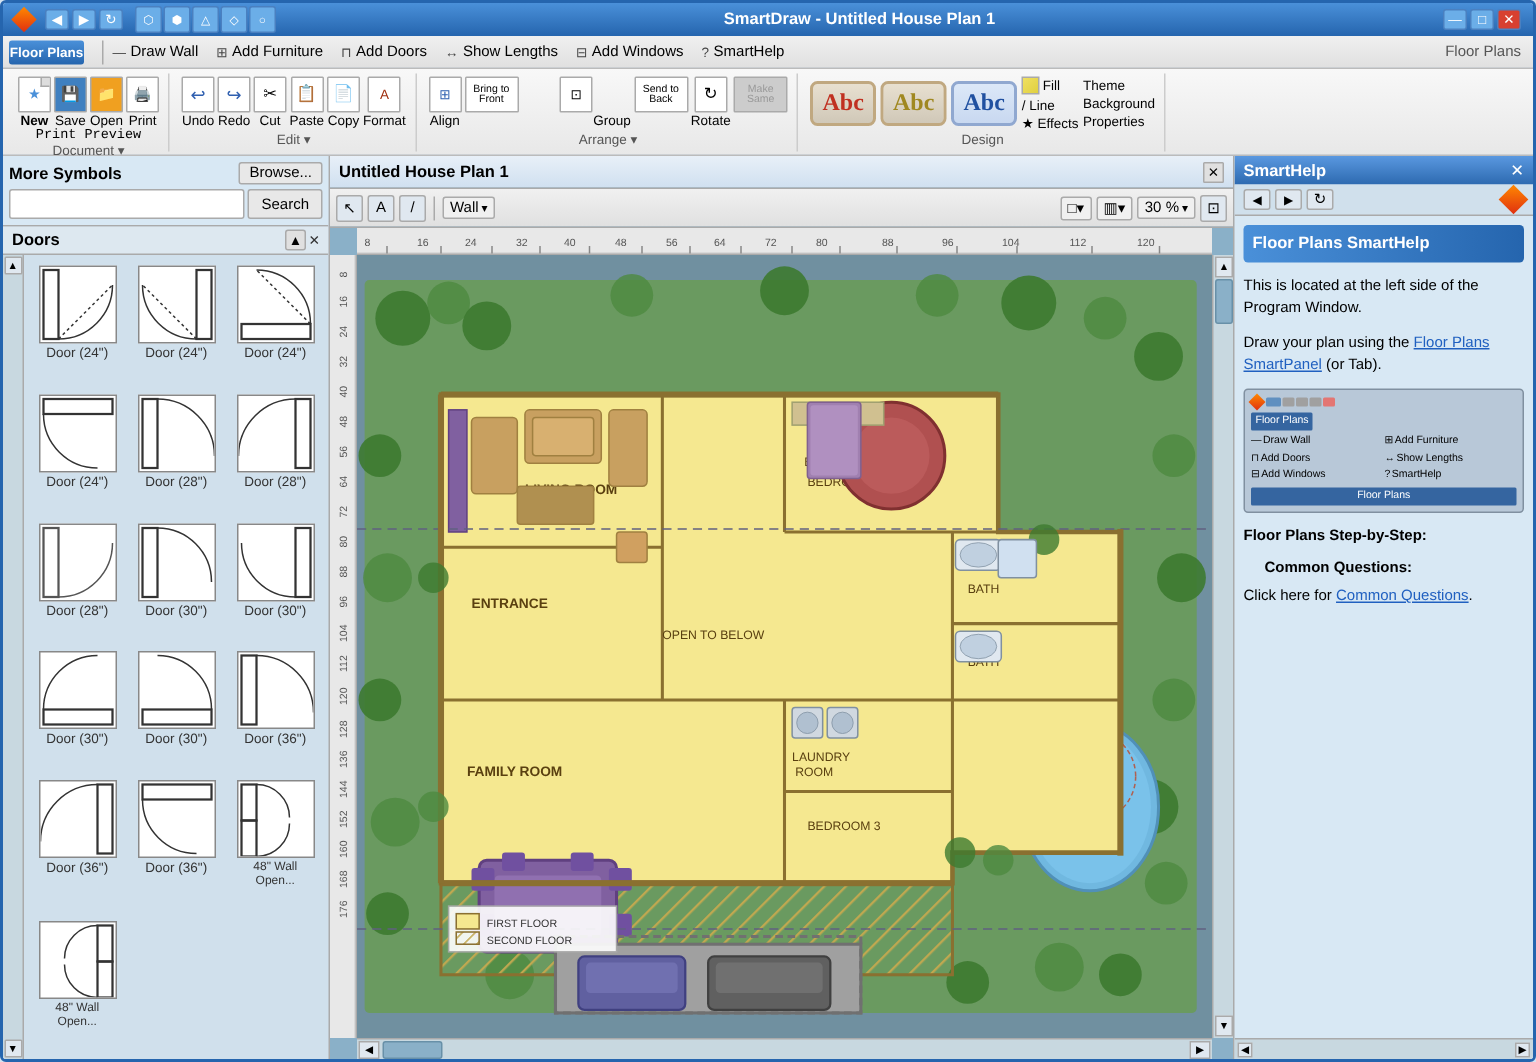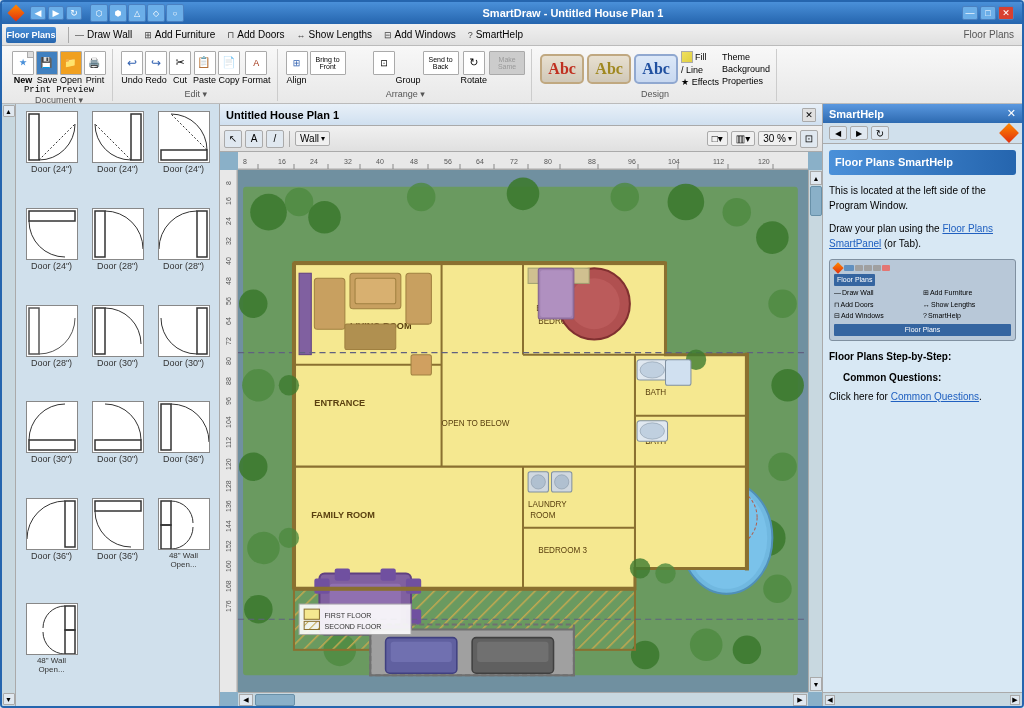--- a/index.html
+++ b/index.html
@@ -255,22 +255,39 @@
       <div style="width:100%;text-align:center;cursor:pointer;">
         <span style="font-size:9px;color:#555;">Design</span>
       </div>
     </div>
   </div>
 
   <div style="display:flex;flex:1;overflow:hidden;">
 
     <div style="width:218px;background:#d0e0ec;border-right:1px solid #aaa;display:flex;flex-direction:column;overflow:hidden;">
 
+      <div style="padding:4px;border-bottom:1px solid #aaa;background:#d8e8f4;">
+        <div style="display:flex;justify-content:space-between;align-items:center;margin-bottom:3px;">
+          <span style="font-size:11px;font-weight:bold;">More Symbols</span>
+          <button style="font-size:10px;padding:1px 6px;background:#e8e8e8;border:1px solid #aaa;border-radius:2px;cursor:pointer;">Browse...</button>
+        </div>
+        <div style="display:flex;gap:2px;">
+          <input type="text" id="search-input" style="flex: 1 1 0%; height: 20px; border: 1px solid rgb(170, 170, 170); border-radius: 2px; padding: 1px 4px; font-size: 10px;">
+          <button style="height:20px;padding:0 8px;background:#e8e8e8;border:1px solid #aaa;border-radius:2px;cursor:pointer;font-size:10px;">Search</button>
+        </div>
+      </div>
 
       <div style="flex:1;display:flex;flex-direction:column;overflow:hidden;">
+        <div style="display:flex;justify-content:space-between;align-items:center;background:#dde8f0;padding:2px 6px;font-size:11px;font-weight:bold;border-bottom:1px solid #aaa;">
+          <span>Doors</span>
+          <div style="display:flex;gap:2px;">
+            <button style="width:14px;height:14px;background:#e0e0e0;border:1px solid #aaa;border-radius:2px;font-size:9px;cursor:pointer;line-height:1;">▲</button>
+            <button style="font-size:12px;background:none;border:none;cursor:pointer;color:#333;">×</button>
+          </div>
+        </div>
 
         <div style="display:flex;flex:1;overflow:hidden;">
           <div style="width:14px;background:#c8d8e0;border-right:1px solid #aaa;display:flex;flex-direction:column;align-items:center;">
             <div style="width:12px;height:12px;background:#e0e8f0;border:1px solid #aaa;border-radius:1px;margin-top:1px;display:flex;align-items:center;justify-content:center;cursor:pointer;font-size:7px;">▲</div>
             <div style="flex:1;"></div>
             <div style="width:12px;height:12px;background:#e0e8f0;border:1px solid #aaa;border-radius:1px;margin-bottom:1px;display:flex;align-items:center;justify-content:center;cursor:pointer;font-size:7px;">▼</div>
           </div>
 
           <div style="flex:1;overflow-y:auto;padding:4px;display:grid;grid-template-columns:repeat(3,1fr);gap:3px;">
 

